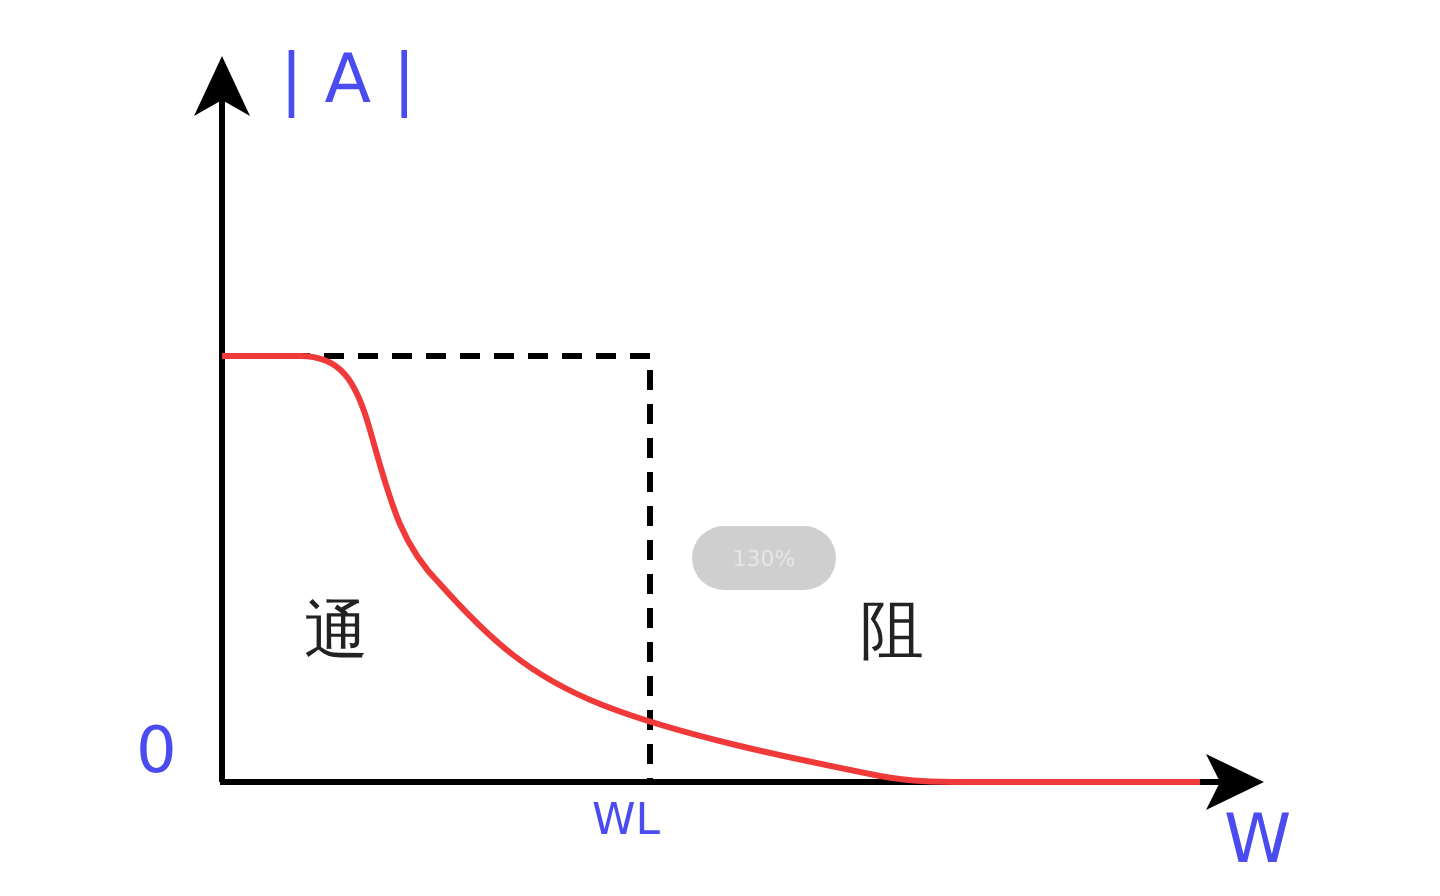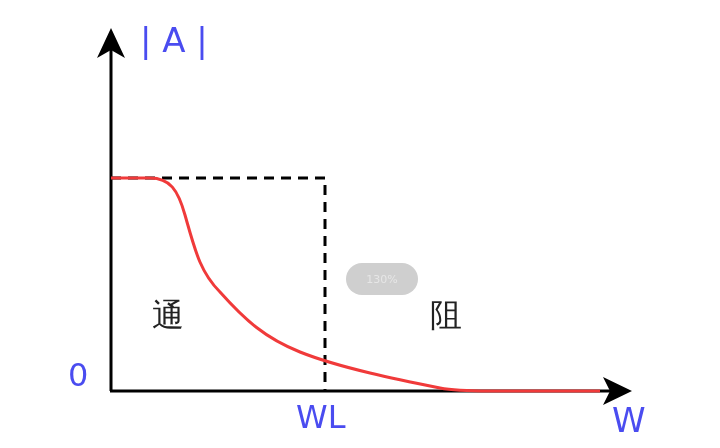--- a/index.html
+++ b/index.html
@@ -23,17 +23,17 @@
   <line x1="110" y1="391" x2="618" y2="391" stroke="#000" stroke-width="3"></line>
   <polygon points="632,391 603,377 610,391 603,405" fill="#000"></polygon>
 
   <path d="M111,178 L325,178 L325,391" fill="none" stroke="#000" stroke-width="3" stroke-dasharray="10,7"></path>
 
   <path d="M111,178 L150,178 C170,178 178,190 185,215 C195,250 200,272 220,292 C245,320 265,338 300,352 C340,368 400,380 440,388 C455,391 470,391 490,391 L600,391" fill="none" stroke="#f03a3a" stroke-width="3"></path>
 </svg>
 
 <div class="lbl" style="left:140px; top:20px; font-size:34px;">| A |</div>
 <div class="lbl" style="left:68px; top:356px; font-size:32px;">0</div>
-<div class="lbl" style="left:296px; top:398px; font-size:32px;">WL</div>
+<div class="lbl" style="left:296px; top:398px; font-size:22px;">WL</div>
 <div class="lbl" style="left:612px; top:400px; font-size:34px;">W</div>
 <div class="cn" style="left:152px; top:294px;">通</div>
 <div class="cn" style="left:430px; top:294px;">阻</div>
 <div class="zoom-pill">130%</div>
 
 </body></html>

